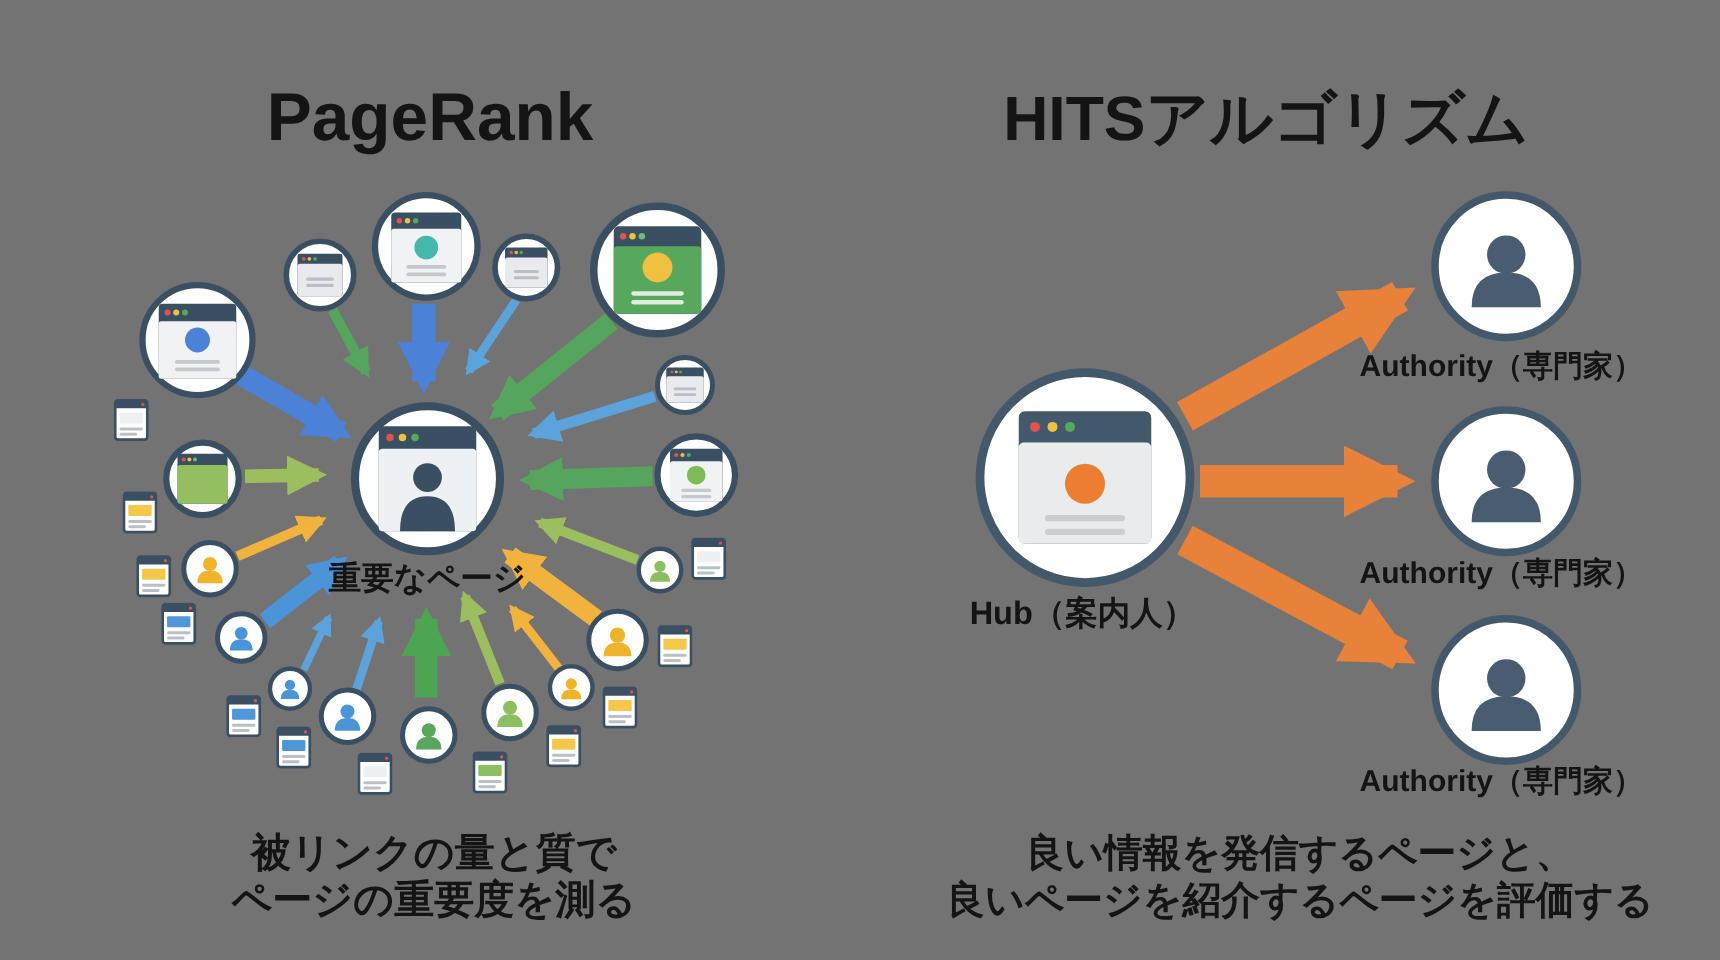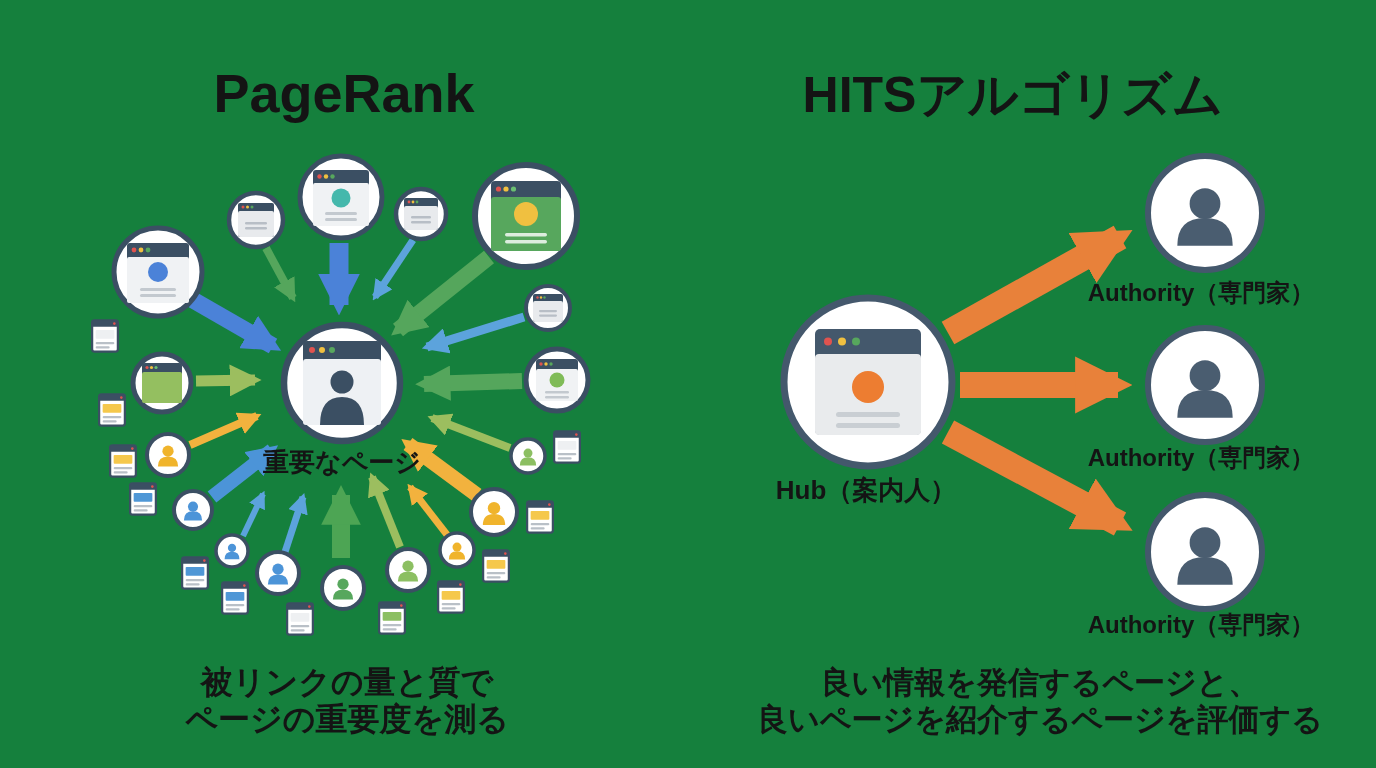--- a/index.html
+++ b/index.html
@@ -1,16 +1,16 @@
 <!DOCTYPE html>
 <html><head>
 <meta charset="utf-8">
 <style>
   html,body{margin:0;padding:0;background:#ffffff;}
-  .canvas{position:relative;width:1376px;height:768px;background:#15803d;overflow:hidden;
+  .canvas{position:relative;width:1376px;height:768px;background:#737373;overflow:hidden;
           font-family:"Liberation Sans","DejaVu Sans",sans-serif;}
   svg{display:block;}
   text{font-family:"Liberation Sans","DejaVu Sans",sans-serif;fill:#141414;}
   .title{font-size:54px;font-weight:bold;text-anchor:middle;}
   .title-jp{font-size:50px;font-weight:bold;text-anchor:middle;}
   .node-label{font-size:26px;font-weight:bold;text-anchor:middle;}
   .caption{font-size:32px;font-weight:bold;text-anchor:middle;}
   .caption-r{font-size:31px;font-weight:bold;text-anchor:middle;}
   .auth-label{font-size:24px;font-weight:bold;text-anchor:middle;}
 </style>

